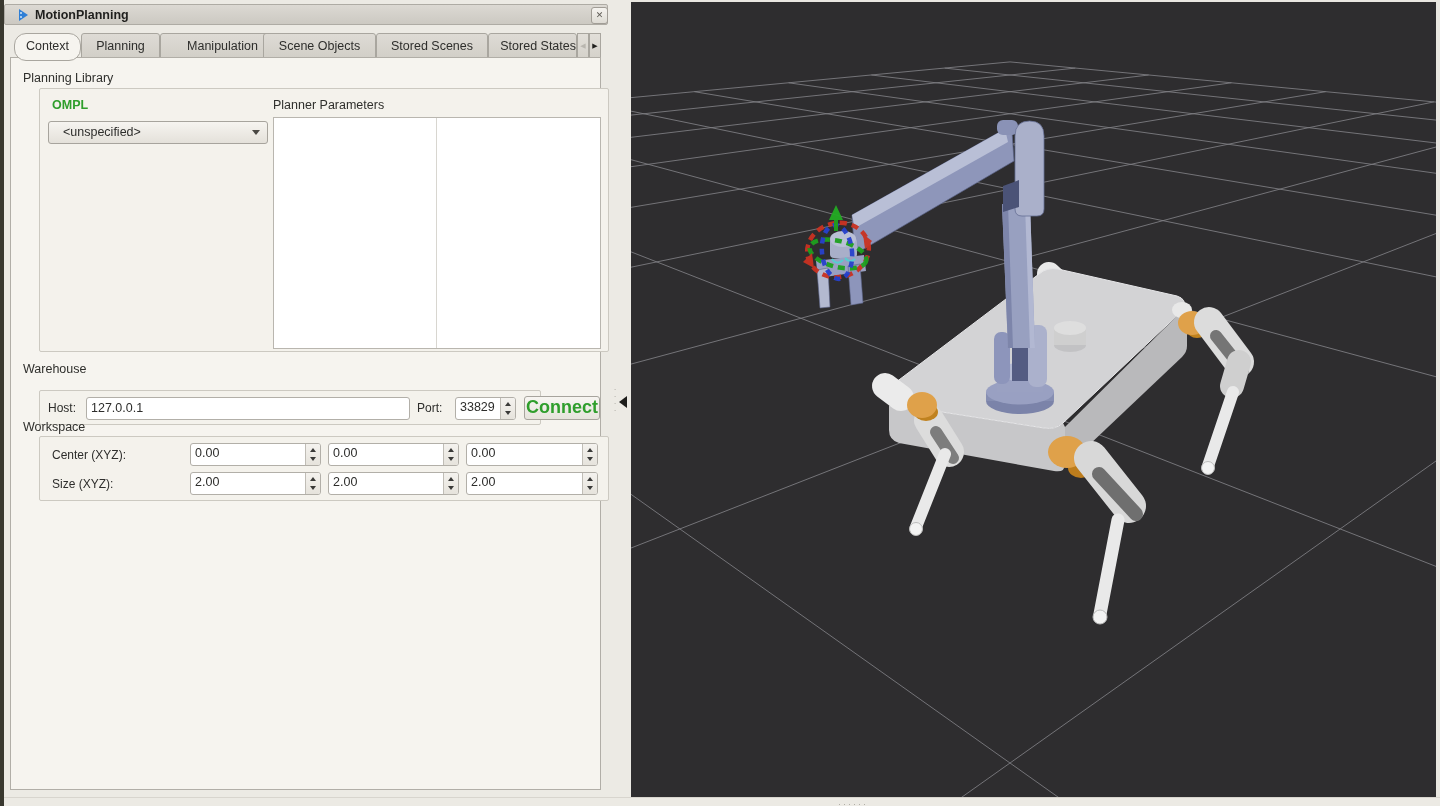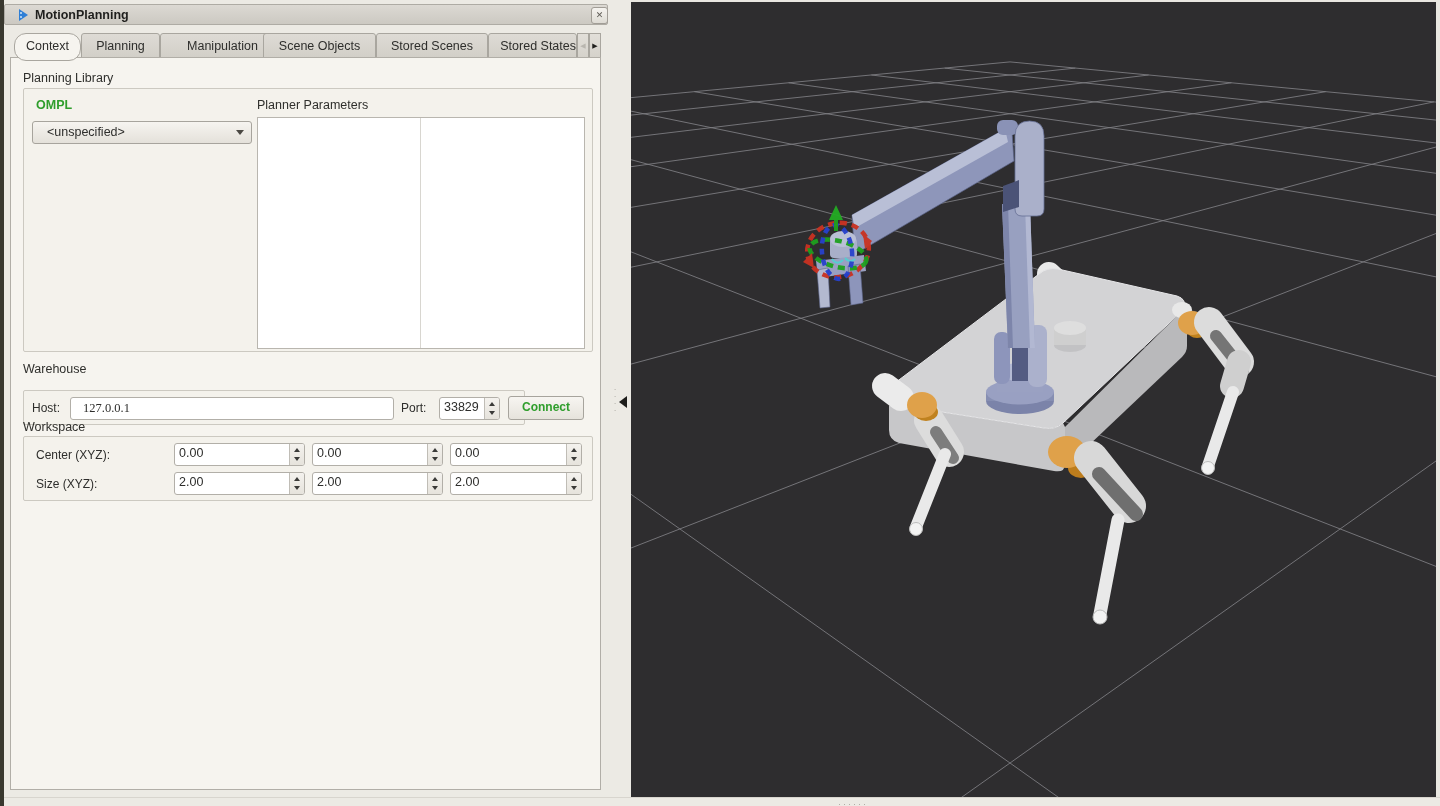--- a/index.html
+++ b/index.html
@@ -30,44 +30,44 @@
     border:1px solid #a9a69f; border-radius:3px 3px 0 0; text-align:center; font-size:12.5px;
     line-height:24px; color:#2e2e2c; overflow:hidden; white-space:nowrap; cursor:pointer; }
   .tab.active { background:var(--panel-bg,#f6f4ef); height:28px; top:29px; z-index:3; font-weight:normal; }
   .tabscroll { position:absolute; top:29px; width:12px; height:25px; background:linear-gradient(#e2dfd9,#d5d2cb);
     border:1px solid #a9a69f; font-size:7px; text-align:center; line-height:24px; cursor:pointer; }
 
   #page { left:6px; top:53px; width:591px; height:733px; background:var(--panel-bg,#f6f4ef);
     border:1px solid #b1aea7; z-index:2; }
 
   .section-label { position:absolute; font-size:12.5px; color:#2f2f2c; }
-  .groupbox { position:absolute; border:1px solid #ccc9c1; border-radius:2px; background:#f4f2ec; }
+  .groupbox { position:absolute; border:1px solid #ccc9c1; border-radius:2px; background:#f4f2ec;margin-left:16px; }
 
   .white-list { position:absolute; background:#fff; border:1px solid #b9b6af; }
   .white-list .divider { position:absolute; top:0; bottom:0; width:1px; background:#d8d6d0; }
 
   .text-input { position:absolute; background:#fff; border:1px solid #b2afa8; border-radius:3px;
-    font-size:12.5px; padding:2px 12px; line-height:16px; color:#2d2d2b;font-family:Liberation Serif, serif; }
+    font-size:12.5px; padding:2px 4px; line-height:16px; color:#2d2d2b; }
 
   .combo { position:absolute; background:linear-gradient(#f6f4f0,#e4e1da); border:1px solid #a7a49d;
     border-radius:3px; font-size:12.5px; padding:3px 14px; color:#2e2e2c; cursor:pointer; }
   .combo .arrow { position:absolute; right:7px; top:8px; width:0; height:0;
     border-left:4px solid transparent; border-right:4px solid transparent; border-top:5px solid #4a4843; }
 
   .spin { position:absolute; background:#fff; border:1px solid #b2afa8; border-radius:3px; }
   .spin .val { position:absolute; left:4px; top:2px; font-size:12.5px; color:#2d2d2b; }
   .spin .btns { position:absolute; right:0; top:0; bottom:0; width:15px;
     border-left:1px solid #c0bdb6; background:linear-gradient(#f4f2ee,#e6e3dc); border-radius:0 2px 2px 0; cursor:pointer; }
   .spin .up, .spin .dn { position:absolute; left:4px; width:0; height:0;
     border-left:3.5px solid transparent; border-right:3.5px solid transparent; }
   .spin .up { top:4px; border-bottom:4px solid #3a3a38; }
   .spin .dn { bottom:4px; border-top:4px solid #3a3a38; }
 
   .btn { position:absolute; background:linear-gradient(#f7f5f1,#e6e3dc); border:1px solid #a7a49d;
-    border-radius:3px; text-align:center; font-size:12px; cursor:pointer; }
+    border-radius:3px; text-align:center; font-size:18px; cursor:pointer; }
   #connect-btn { color:var(--accent-green,#2f9e2c); font-weight:600; line-height:21px; }
   #ompl-label { font-weight:bold; color:var(--accent-green,#2f9e2c); font-size:12.5px; }
 
   
   #splitter { left:608px; top:0; width:23px; height:797px; background:var(--window-bg,#eceae4); }
   #splitter .dots { position:absolute; left:3px; top:386px; color:#aaa79f; font-size:8px; line-height:7px; text-align:center; width:8px; }
   #splitter .tri { position:absolute; left:11px; top:396px; width:0; height:0; cursor:pointer;
     border-top:6px solid transparent; border-bottom:6px solid transparent; border-right:8px solid #1d1d1b; }
 
   

